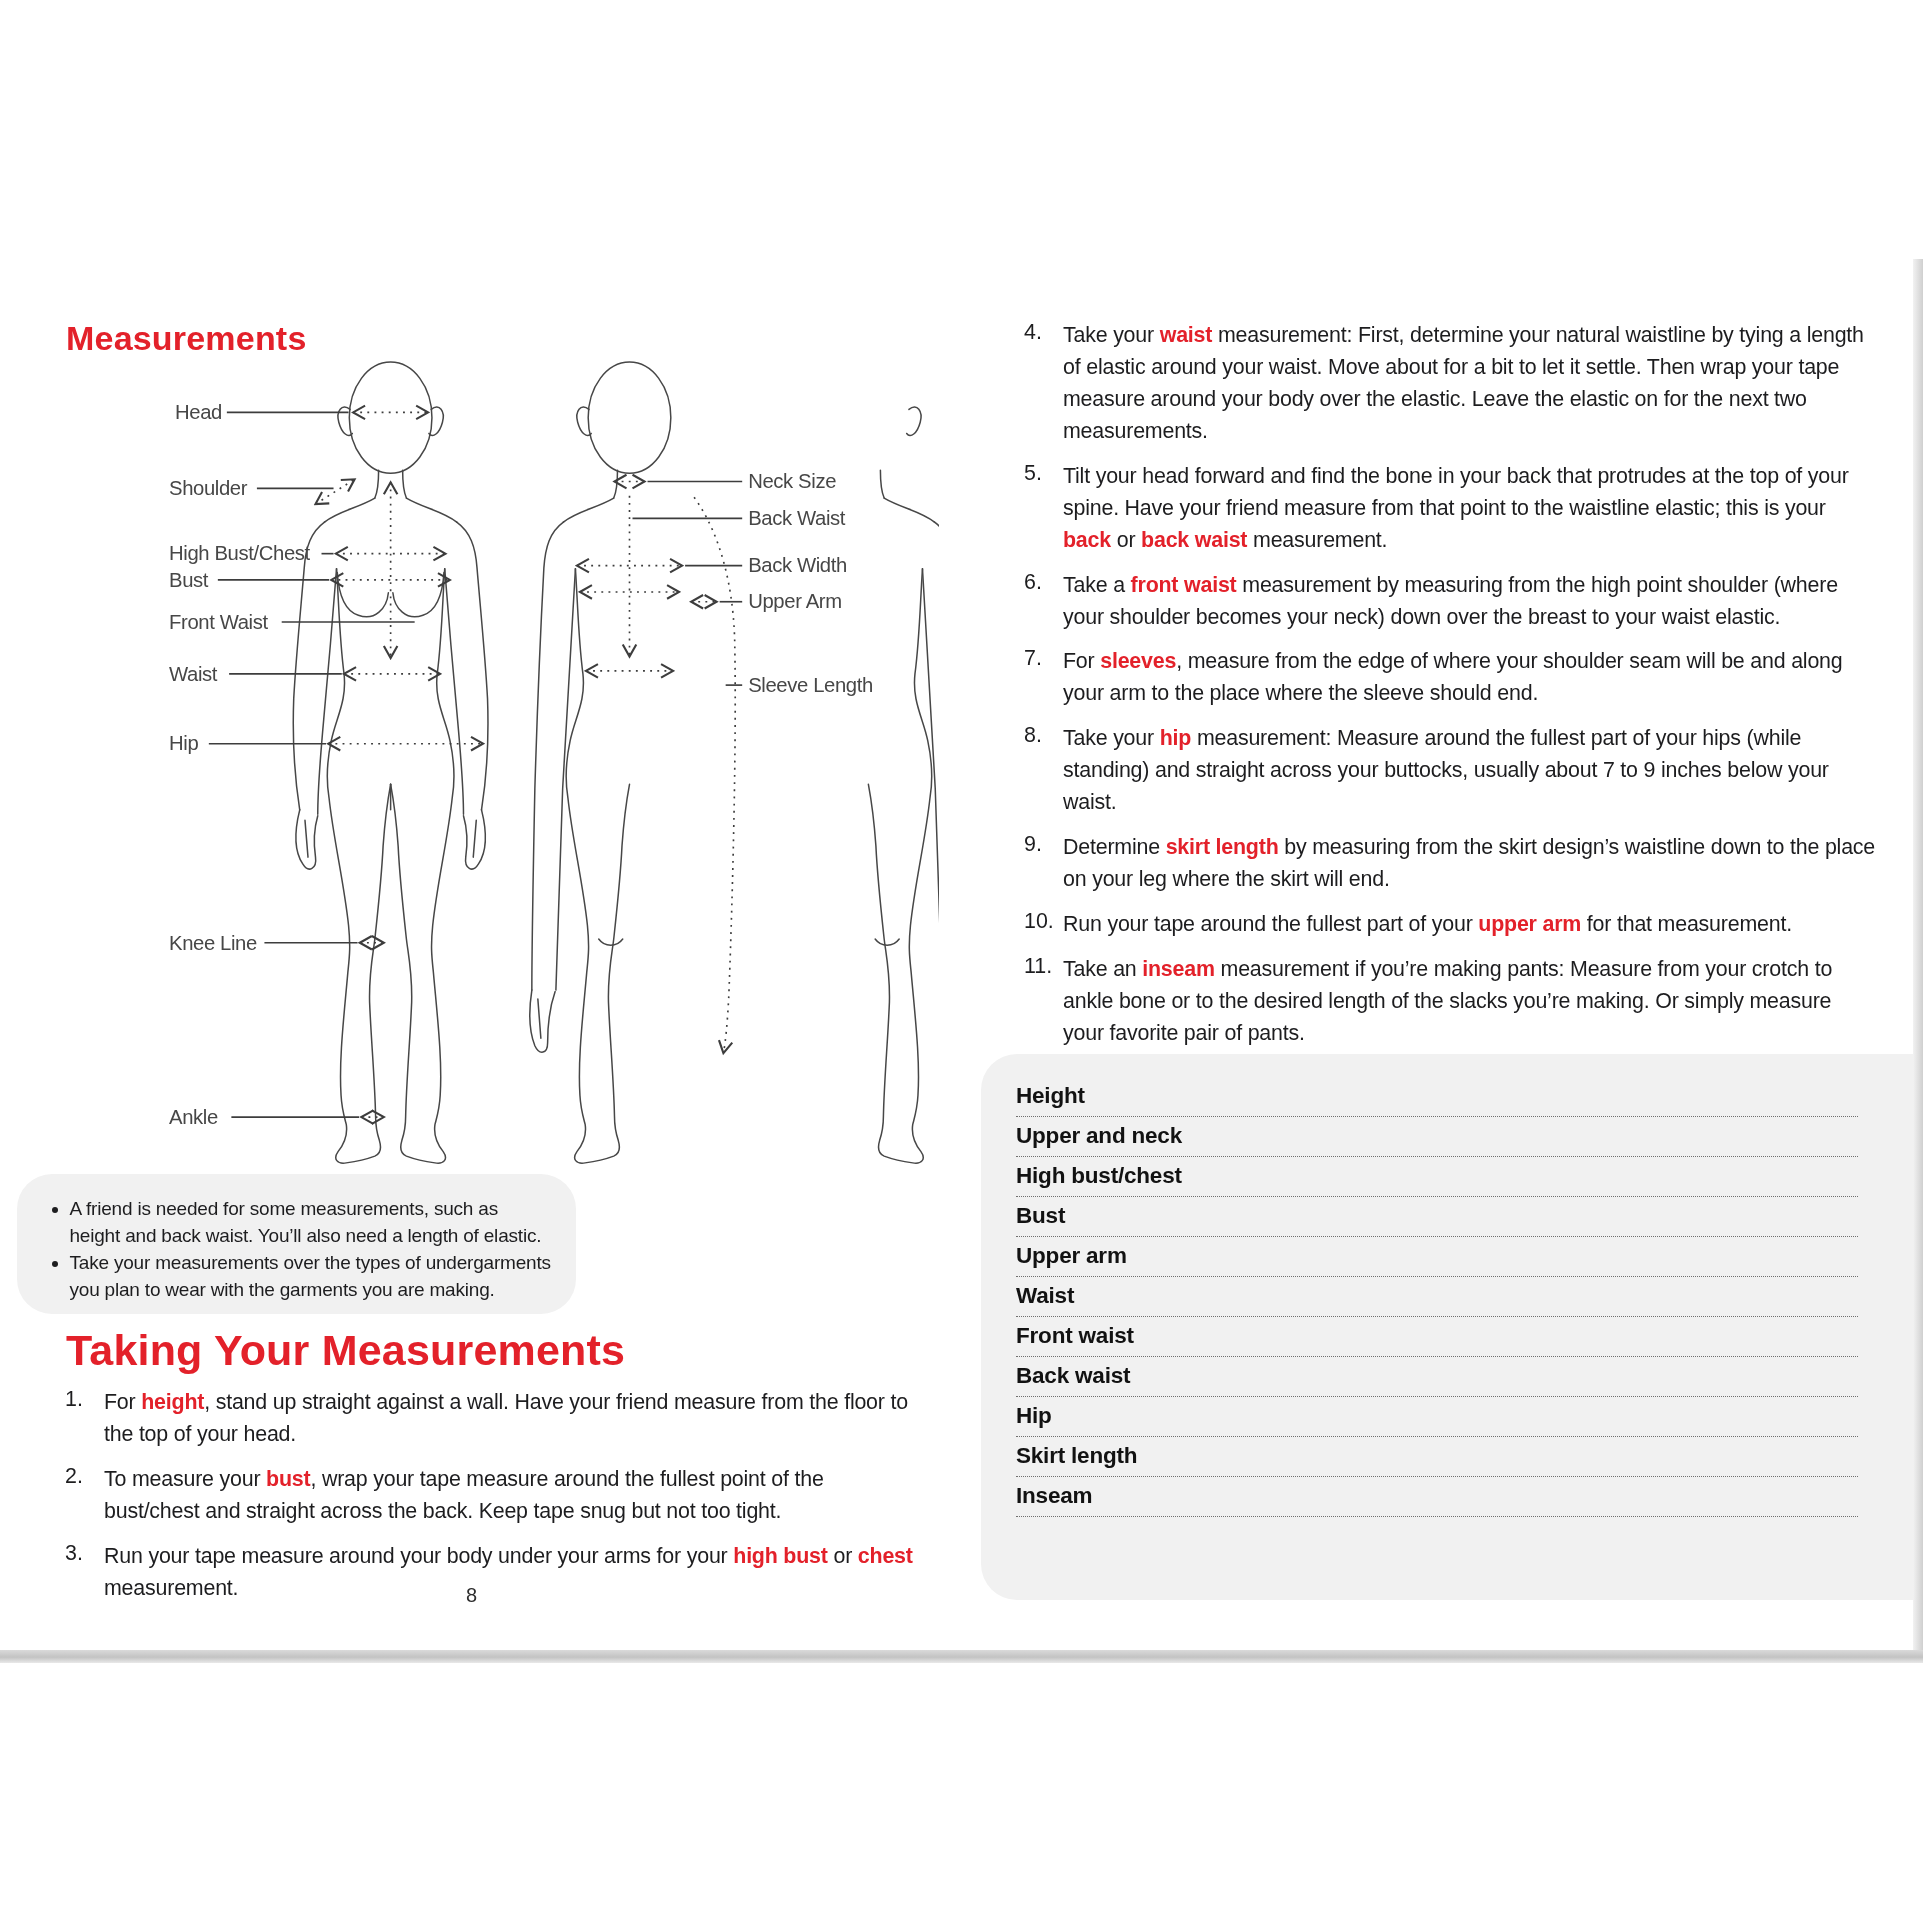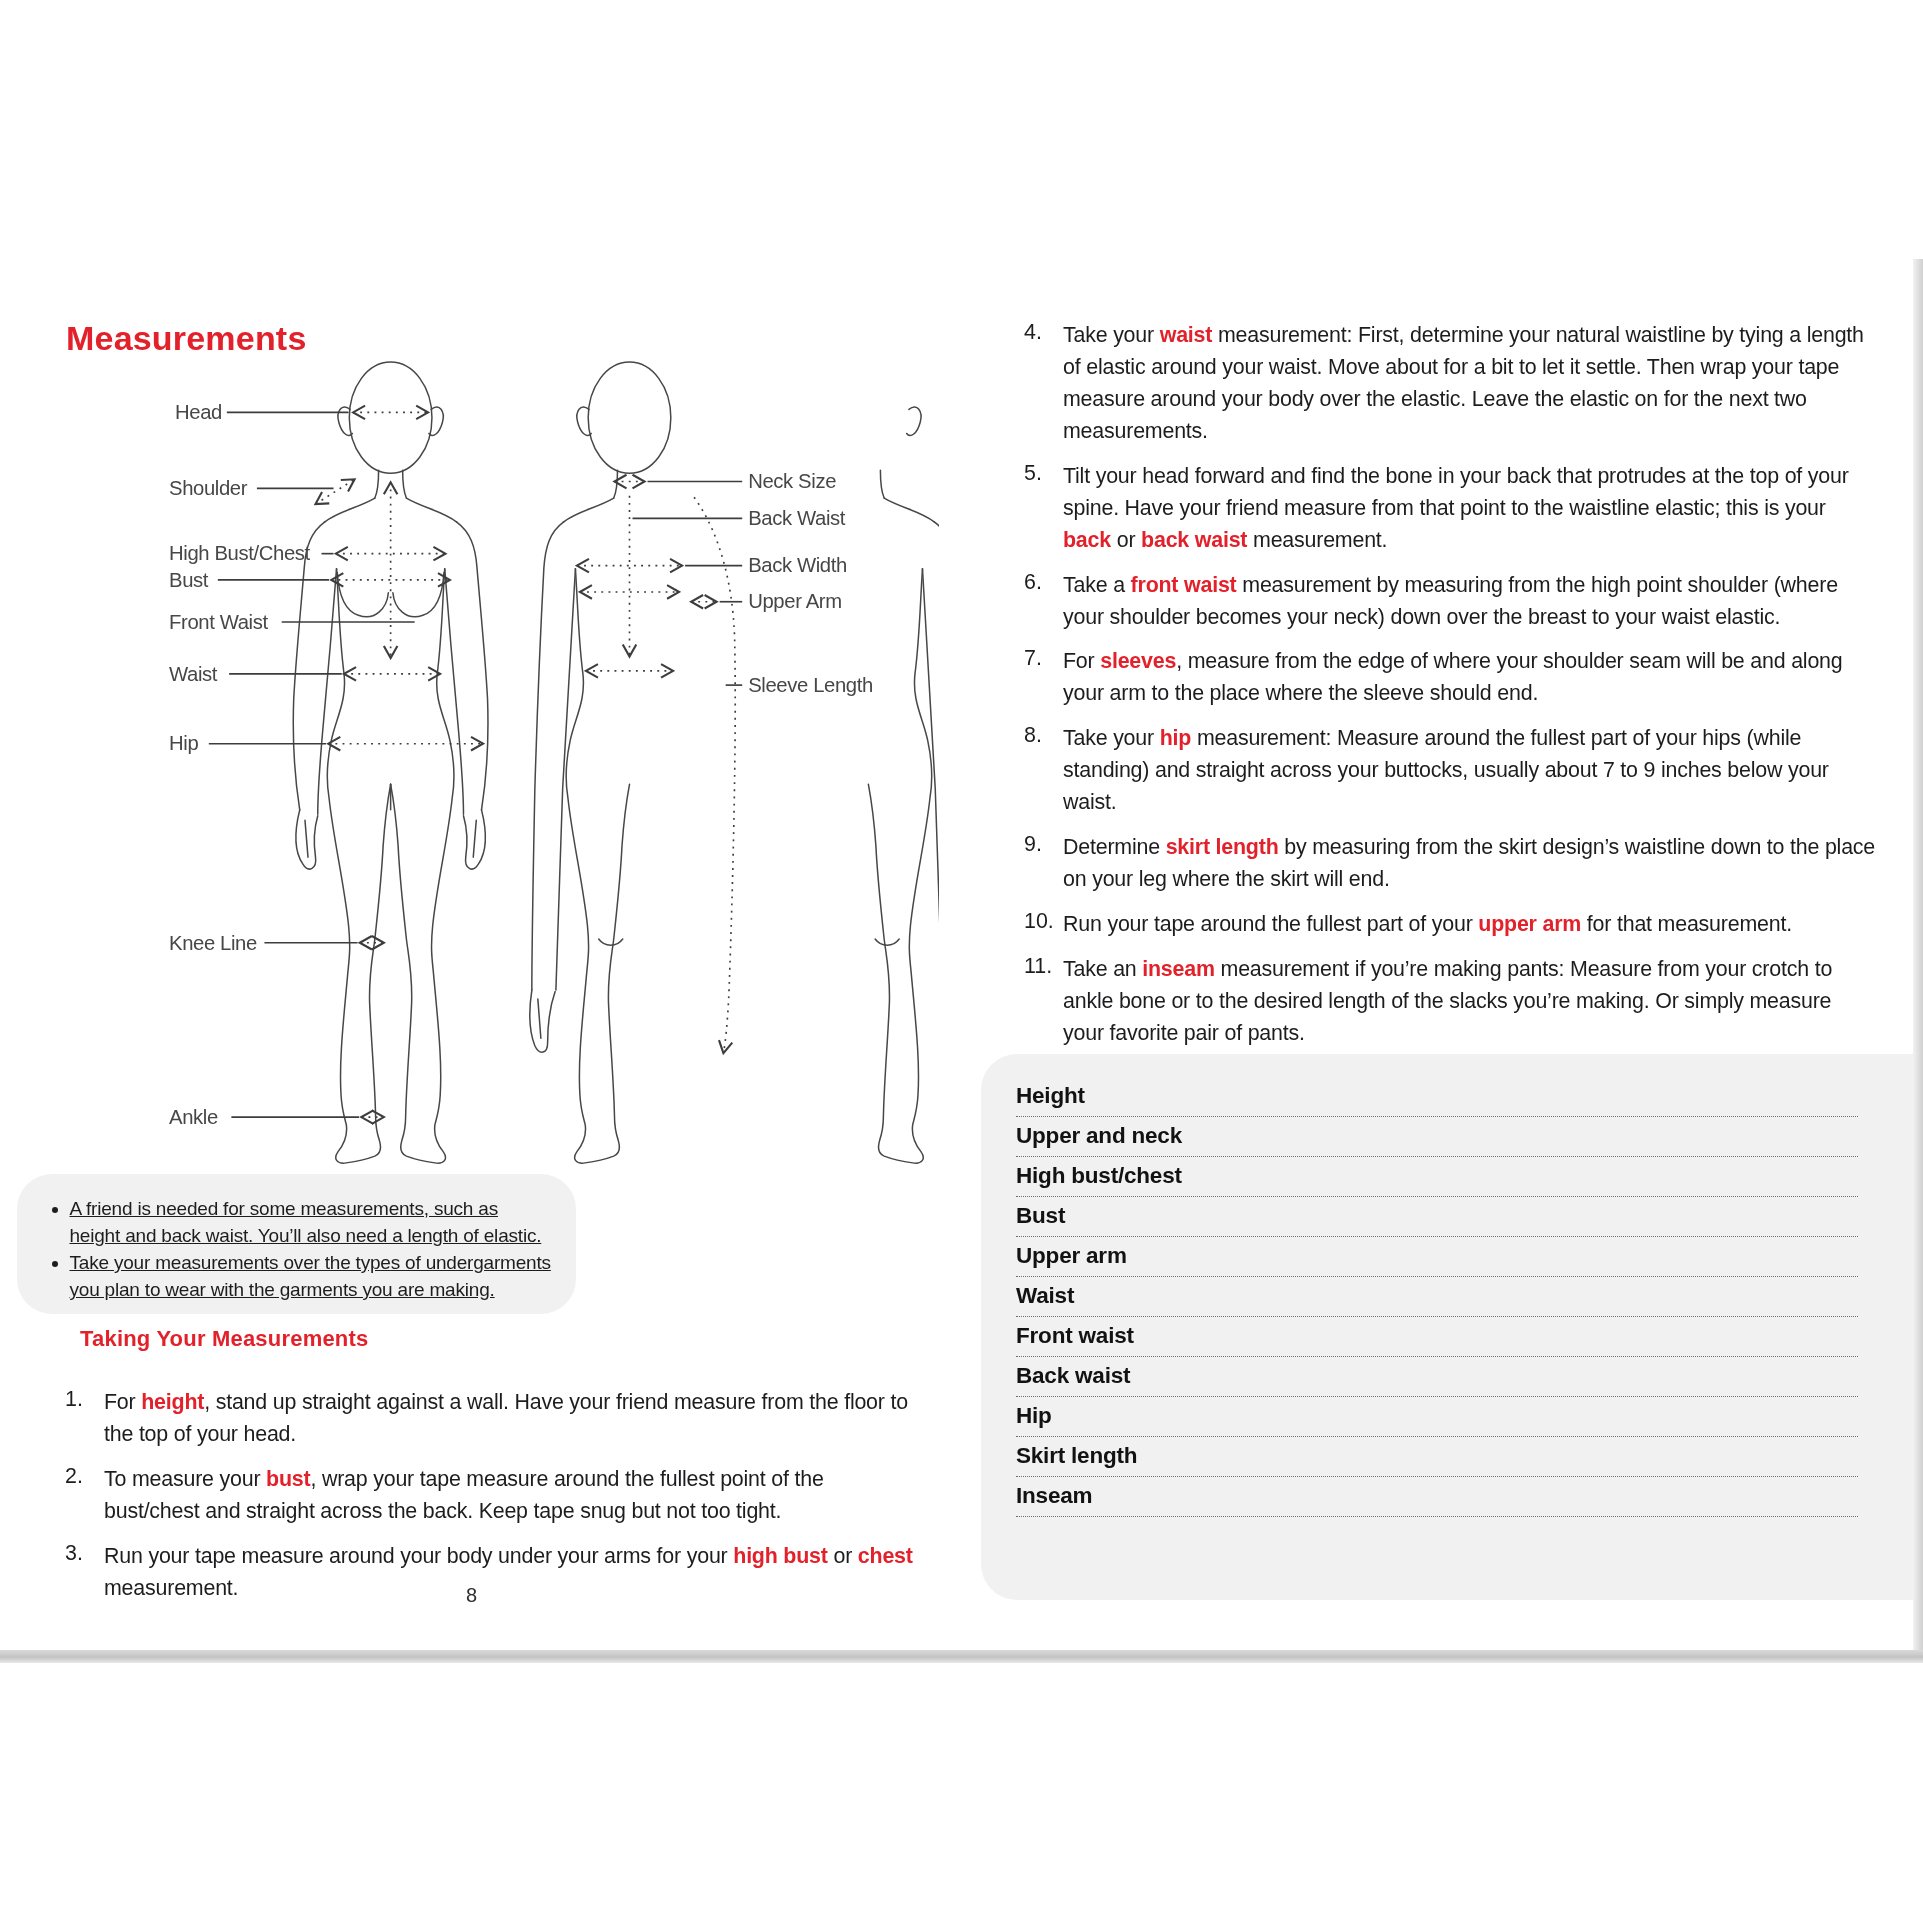--- a/index.html
+++ b/index.html
@@ -3,32 +3,32 @@
 <meta charset="utf-8">
 <style>
   html,body{margin:0;padding:0;background:#ffffff;}
   .page{
     position:relative;width:1924px;height:1824px;background:#ffffff;
     font-family:"Liberation Sans","DejaVu Sans",sans-serif;color:#1d1d1f;overflow:hidden;
   }
   
   .red-heading{position:absolute;font-weight:bold;color:#e3212a;margin:0;letter-spacing:0.2px;}
   #title-measurements{left:66px;top:319px;font-size:34px;}
-  #title-taking{left:80px;top:1326px;font-size:22px;}
+  #title-taking{left:66px;top:1326px;font-size:43px;}
   
   #diagram{position:absolute;left:0;top:353px;}
   #diagram path, #diagram ellipse, #diagram line{vector-effect:none;}
   .fig-stroke{fill:none;stroke:#474747;stroke-width:2;stroke-linecap:round;stroke-linejoin:round;}
   .dotted{fill:none;stroke:#3d3d3d;stroke-width:2.2;stroke-dasharray:2.5 7;}
   .leader{stroke:#3d3d3d;stroke-width:2.2;}
   .fig-label{font-size:27px;fill:#474747;letter-spacing:-.5px;}
   
   #note-box{
     position:absolute;left:16.5px;top:1174px;width:559px;height:140px;box-sizing:border-box;
-    background:#f1f1f1;border-radius:35px;padding:21px 22.5px 15px 32px;text-decoration:underline;
+    background:#f1f1f1;border-radius:35px;padding:21px 22.5px 15px 32px;
   }
   #note-box ul{margin:0;padding-left:21px;}
   #note-box li{font-size:19px;line-height:27px;letter-spacing:-0.2px;color:#1d1d1f;margin:0;}
   
   .num-list{position:absolute;}
   #steps-list{left:65px;top:1386px;width:849px;}
   #instructions-list{left:1024px;top:319px;width:853px;}
   .step{display:flex;align-items:flex-start;margin:0 0 12.8px 0;}
   .step .num{flex:0 0 39px;font-size:21.4px;line-height:27px;color:#1d1d1f;}
   .step .txt{margin:0;font-size:21.4px;line-height:32px;letter-spacing:-0.2px;color:#1d1d1f;}

